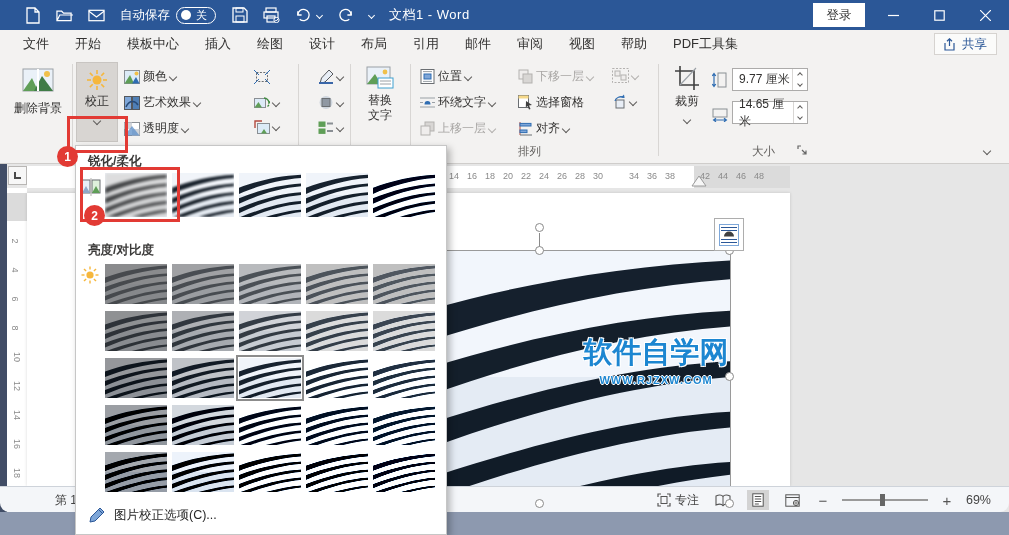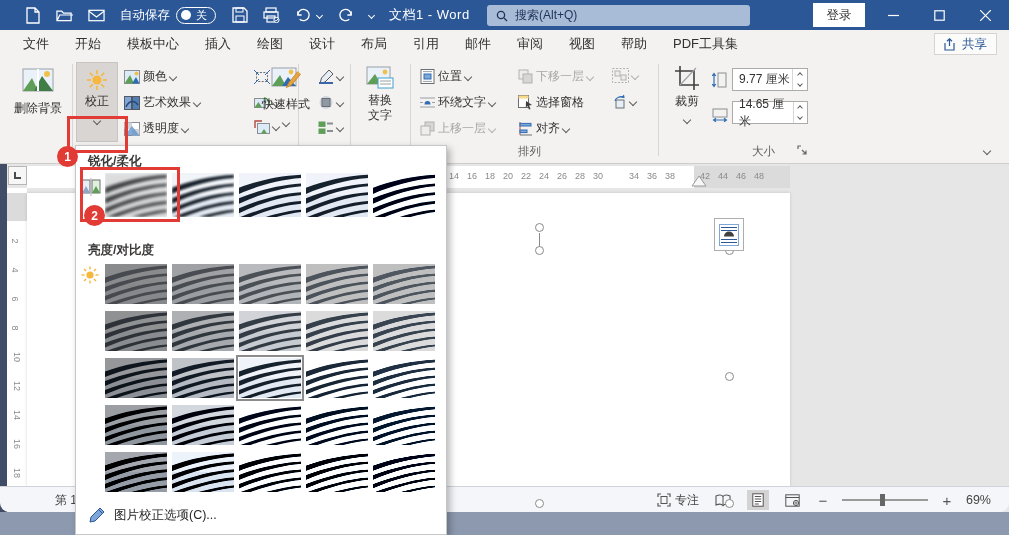--- a/index.html
+++ b/index.html
@@ -136,29 +136,20 @@
     <span class="chev w" style="margin-left:-10px"></span>
     <span class="tb-ic">
       <svg width="18" height="16" viewBox="0 0 18 16">
           <path d="M15 4 v4 h-4" fill="none" stroke="#fff" stroke-width="1.4"></path>
           <path d="M15 8 a6 6 0 1 0 -2 4.5" fill="none" stroke="#fff" stroke-width="1.4"></path>
         </svg>
     </span>
     <span class="chev w"></span>
     <span class="doc-title">文档1 - Word</span>
   </div>
-  <div id="searchbox">
-    <span>
-      <svg width="12" height="12" viewBox="0 0 12 12">
-          <circle cx="5" cy="5" r="3.6" fill="none" stroke="#1d3458" stroke-width="1.3"></circle>
-          <path d="M8 8 l3 3" stroke="#1d3458" stroke-width="1.3"></path>
-        </svg>
-    </span>
-    <span>搜索(Alt+Q)</span>
-  </div>
   <div id="signin">登录</div>
   <div class="winbtn" style="left:870px">
     <svg width="11" height="11" viewBox="0 0 11 11">
         <path d="M0 5.5 h11" stroke="#fff" stroke-width="1.2"></path>
       </svg>
   </div>
   <div class="winbtn" style="left:916px">
     <svg width="11" height="11" viewBox="0 0 11 11">
         <rect x="0.8" y="0.8" width="9.4" height="9.4" fill="none" stroke="#fff" stroke-width="1.2"></rect>
       </svg>
@@ -276,31 +267,20 @@
   <div class="medbtn" style="left:254px;top:62px">
     <svg width="16" height="14" viewBox="0 0 16 14">
         <rect x="3.5" y="3.5" width="12" height="10" fill="#dcebf7" stroke="#8a8f94"></rect>
         <path d="M7 13.5 L10 9 L13 13.5Z" fill="#5f9e57"></path>
         <path d="M1 8 V1 h7" stroke="#b24a3f" fill="none" stroke-width="1.4"></path>
       </svg>
     <span class="chev"></span>
   </div>
   <div class="vsep" style="left:298px"></div>
 
-  <div class="bigbtn" style="left:256px;top:6px;width:56px;left:258px">
-    <svg width="30" height="26" viewBox="0 0 30 26" style="margin:2px auto 4px">
-      <rect x="1" y="2" width="24" height="18" fill="#eaf1f8" stroke="#9aa0a6"></rect>
-      <path d="M1 20 L9 9 L15 20Z" fill="#5f9e57"></path>
-        <path d="M11 20 L17 11 L25 20Z" fill="#2f6db2"></path>
-        <circle cx="20" cy="6" r="2.4" fill="#f0c04a"></circle>
-      <path d="M28 4 L18 16 l-3 6 6-3 10-12" fill="#e8a33d" stroke="#b97c20" stroke-width=".8" transform="scale(0.9) translate(2,2)"></path>
-    </svg>
-    <div>快速样式</div>
-    <span class="chev" style="margin-top:4px"></span>
-  </div>
   <div class="medbtn" style="left:318px;top:11px">
     <svg width="16" height="15" viewBox="0 0 16 15">
         <path d="M11 1 L15 5 L7 13 l-5 1.5 L3.5 9 Z" fill="#e8eef6" stroke="#55585c"></path>
         <rect x="1" y="13" width="14" height="2.4" fill="#3a66a8"></rect>
       </svg>
     <span class="chev"></span>
   </div>
   <div class="medbtn" style="left:318px;top:37px">
     <svg width="16" height="15" viewBox="0 0 16 15">
         <circle cx="8" cy="7.5" r="6.5" fill="#cfd6de"></circle>
@@ -480,20 +460,37 @@
       <span class="vnum" style="top: 77px;">4</span>
       <span class="vnum" style="top: 106px;">6</span>
       <span class="vnum" style="top: 135px;">8</span>
       <span class="vnum" style="top: 164px;">10</span>
       <span class="vnum" style="top: 193px;">12</span>
       <span class="vnum" style="top: 222px;">14</span>
       <span class="vnum" style="top: 251px;">16</span>
       <span class="vnum" style="top: 280px;">18</span>
     </div>
   <div id="page">
+    <div id="picture">
+      <div id="picwave" style="position:absolute;inset:0">
+          <svg viewBox="0 0 120 80" preserveAspectRatio="none" style="width: 100%; height: 100%; filter: blur(0.7px) contrast(1.02);">
+            <rect width="120" height="80" fill="#f0f4fa"></rect>
+            <rect y="40" width="120" height="40" fill="#e2e9f2"></rect>
+            <path d="M120,3 C78,5 34,14 0,27 L0,38 C34,24 78,12 120,9 Z" fill="#17222f"></path>
+            <path d="M120,19 C80,21 36,32 0,46 L0,56 C36,40 80,27 120,24 Z" fill="#16212d"></path>
+            <path d="M120,35 C82,37 38,49 0,64 L0,73 C38,56 82,43 120,40 Z" fill="#141f2b"></path>
+            <path d="M120,51 C84,53 40,66 0,81 L0,89 C40,72 84,59 120,56 Z" fill="#131e2a"></path>
+            <path d="M120,67 C86,69 42,82 0,96 L0,103 C42,87 86,75 120,71 Z" fill="#121d29"></path>
+          </svg>
+        </div>
+      <div id="watermark">
+        <div id="wm1">软件自学网</div>
+        <div id="wm2">WWW.RJZXW.COM</div>
+      </div>
+    </div>
 
     <div class="abs" style="left:512px;top:40px;width:1px;height:14px;background:#8a8a8a"></div>
     <div class="handle" style="left:508px;top:30px"></div>
     <div class="handle" style="left:508px;top:53px"></div>
     <div class="handle" style="left:698px;top:53px"></div>
     <div class="handle" style="left:698px;top:179px"></div>
     <div class="handle" style="left:698px;top:306px"></div>
     <div class="handle" style="left:508px;top:306px"></div>
   </div>
   <div id="layoutopts">

